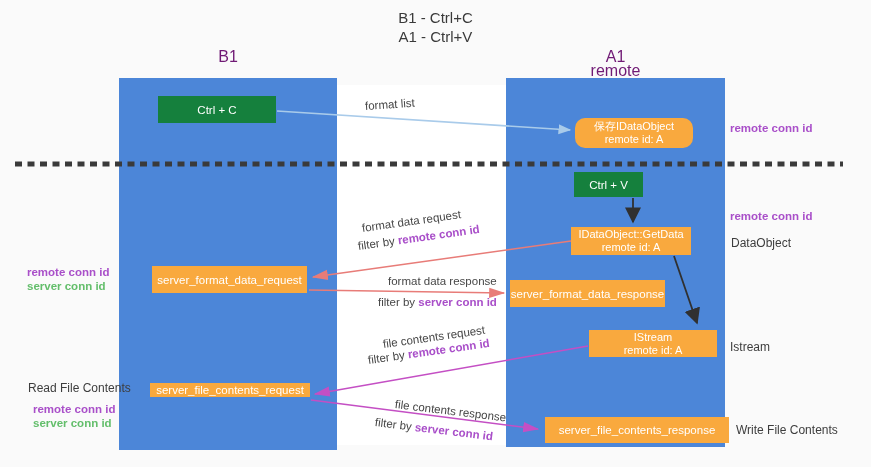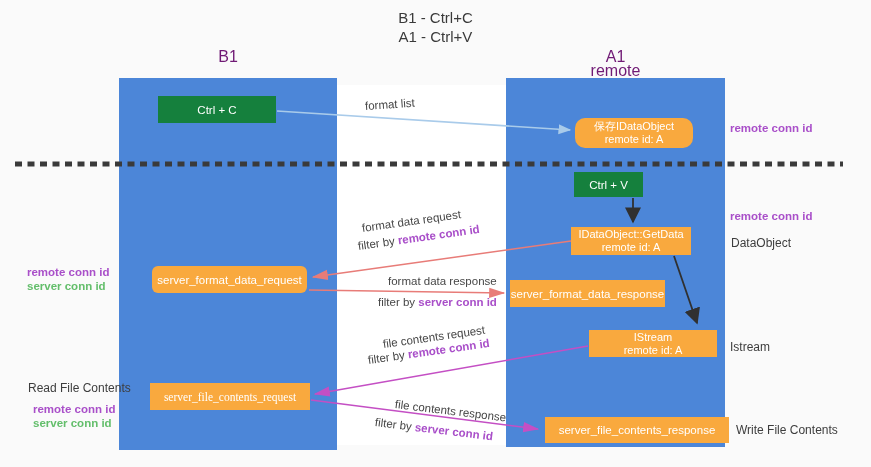--- a/index.html
+++ b/index.html
@@ -99,34 +99,34 @@
 
   <div class="node gbox" style="left:574px;top:172px;width:69px;height:25px;">
     <span class="single">Ctrl + V</span>
   </div>
 
   <div class="node obox" style="left:571px;top:227px;width:120px;height:28px;">
     <span class="l1">IDataObject::GetData</span>
     <span class="l2">remote id: A</span>
   </div>
 
-  <div class="node obox" style="left:152px;top:266px;width:155px;height:27px;border-radius:6px;">
+  <div class="node obox" style="left:152px;top:266px;width:155px;height:27px;">
     <span class="single">server_format_data_request</span>
   </div>
 
   <div class="node obox" style="left:510px;top:280px;width:155px;height:27px;">
     <span class="single">server_format_data_response</span>
   </div>
 
   <div class="node obox" style="left:589px;top:330px;width:128px;height:27px;">
     <span class="l1">IStream</span>
     <span class="l2">remote id: A</span>
   </div>
 
-  <div class="node obox" style="left:150px;top:383px;width:160px;height:27px;font-family:Liberation Serif, serif;">
+  <div class="node obox" style="left:150px;top:383px;width:160px;height:14px;">
     <span class="single">server_file_contents_request</span>
   </div>
 
   <div class="node obox" style="left:545px;top:417px;width:184px;height:26px;">
     <span class="single">server_file_contents_response</span>
   </div>
 
   <div class="elabel rotm4" style="left:365px;top:100px;">
     <span>format list</span>
   </div>

